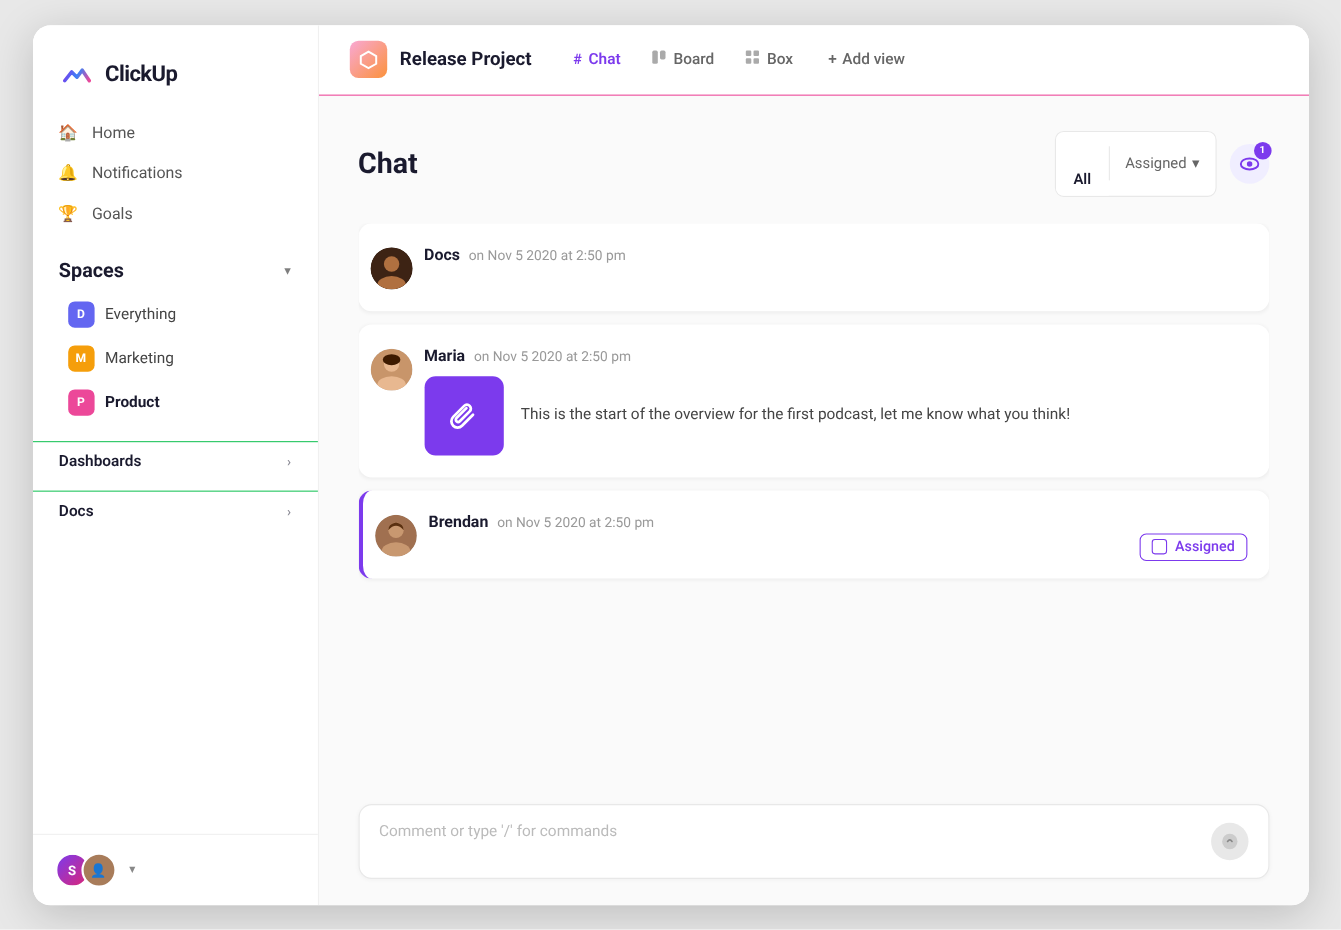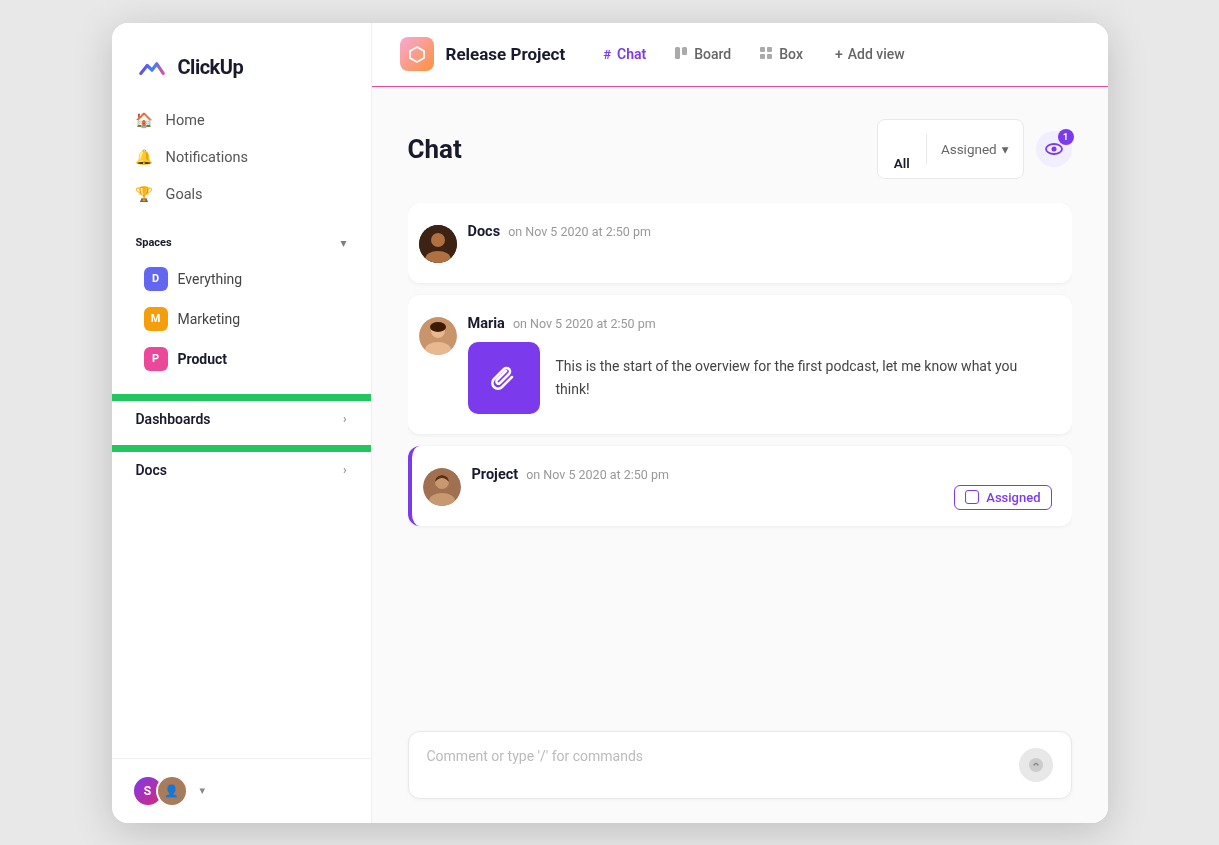--- a/index.html
+++ b/index.html
@@ -6,21 +6,21 @@
     body {
       background: #e8e8e8;
       font-family: -apple-system, BlinkMacSystemFont, 'Segoe UI', Roboto, sans-serif;
       display: flex;
       align-items: center;
       justify-content: center;
       min-height: 100vh;
       padding: 20px;
     }
     .app-container {
-      width: 996px;
+      width: 1160px;
       height: 800px;
       background: #fff;
       border-radius: 16px;
       box-shadow: 0 8px 40px rgba(0,0,0,0.18);
       display: flex;
       overflow: hidden;
     }
     
     .sidebar {
       width: 260px;
@@ -69,21 +69,21 @@
       padding: 0 24px 8px;
     }
     .sidebar-section-header {
       display: flex;
       align-items: center;
       justify-content: space-between;
       cursor: pointer;
       padding: 4px 0;
     }
     .section-title {
-      font-size: 11px;
+      font-size: 18px;
       font-weight: 700;
       color: #1a1a2e;
     }
     .chevron-icon { opacity: 0.5; font-size: 12px; }
     .spaces-list {
       display: flex;
       flex-direction: column;
       gap: 2px;
       margin-top: 6px;
     }
@@ -121,21 +121,21 @@
     }
     .sidebar-collapsible {
       display: flex;
       align-items: center;
       justify-content: space-between;
       padding: 10px 24px;
       cursor: pointer;
       font-size: 14px;
       font-weight: 600;
       color: #1a1a2e;
-      border-top: 7px solid #22c55e;
+      border-top: 1px solid #22c55e;
       margin-top: 8px;
     }
     .sidebar-collapsible .chevron-right { font-size: 12px; opacity: 0.5; }
     .sidebar-bottom {
       margin-top: auto;
       padding: 16px 20px;
       border-top: 1px solid #f0f0f0;
       display: flex;
       align-items: center;
       gap: 8px;
@@ -648,21 +648,21 @@
                 <circle cx="19" cy="19" r="19" fill="#a07050"></circle>
                 <circle cx="19" cy="14" r="7" fill="#c89870"></circle>
                 <ellipse cx="19" cy="33" rx="13" ry="8" fill="#c89870"></ellipse>
 
                 <path d="M12 14 Q19 6 26 14 Q26 8 19 7 Q12 8 12 14Z" fill="#5a3010"></path>
               </svg>
             </div>
           </div>
           <div class="message-body">
             <div class="message-meta">
-              <span class="msg-author">Project</span>
+              <span class="msg-author">Brendan</span>
               <span class="msg-time">on Nov 5 2020 at 2:50 pm</span>
             </div>
           </div>
           <div class="assigned-badge">
             <div class="assigned-checkbox"></div>
             <span>Assigned</span>
           </div>
         </div>
       </div>
 

